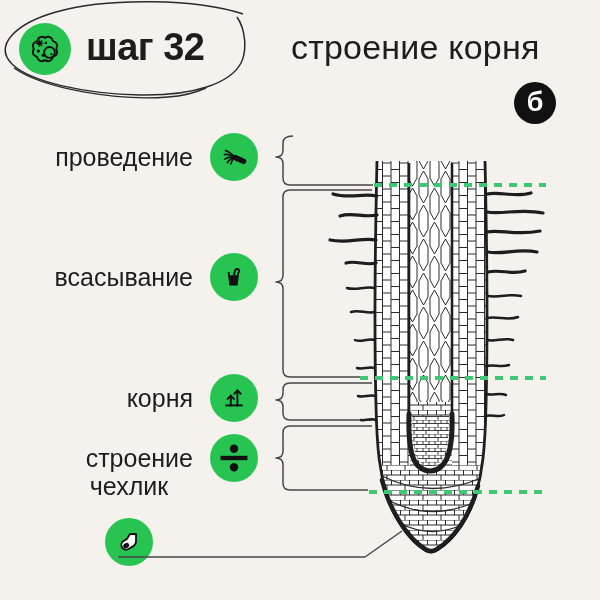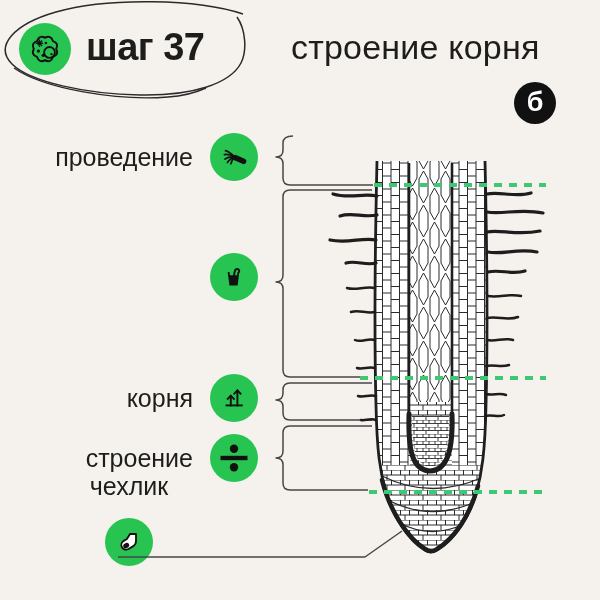--- a/index.html
+++ b/index.html
@@ -61,21 +61,21 @@
       <circle cx="8.3" cy="8.2" r="1.6" fill="#111" stroke="none"></circle>
       <g stroke-width="0.9">
         <path d="M8.3,5.7 V6.6 M8.3,9.8 V10.7 M5.8,8.2 H6.7 M9.9,8.2 H10.8 M6.5,6.4 l0.7,0.7 M9.4,9.3 l0.7,0.7 M10.1,6.4 l-0.7,0.7"></path>
       </g>
       <circle cx="7.6" cy="13.4" r="1.1" fill="#111" stroke="none"></circle>
       <circle cx="10.8" cy="16.2" r="1.1" fill="#111" stroke="none"></circle>
       <circle cx="12.6" cy="8" r="0.9" fill="#111" stroke="none"></circle>
     </g>
   </svg>
 
-  <div class="abs badge-text">шаг 37</div>
+  <div class="abs badge-text">шаг 32</div>
   <div class="abs page-title">строение корня</div>
   <div class="abs logo">
     <span>б</span>
   </div>
 
   <div class="label-row row-provedenie">
     <span class="txt">проведение</span>
     <svg class="icon-circle" viewBox="0 0 48 48">
       <circle cx="24" cy="24" r="24" fill="#28c452"></circle>
       <g transform="translate(12,12)">
@@ -85,20 +85,21 @@
           <path d="M12.5,12 C8.5,9.6 5,9.1 2.4,9.6"></path>
           <path d="M12.5,12 C8,11.6 5,12.6 2.9,14.1"></path>
           <path d="M12.5,12 C9,13.6 6.5,15.6 5.4,17.6"></path>
           <path d="M12.5,12 C10.4,14.6 9.4,16.6 8.9,18.7"></path>
         </g>
       </g>
     </svg>
   </div>
 
   <div class="label-row row-vsasyvanie">
+    <span class="txt">всасывание</span>
     <svg class="icon-circle" viewBox="0 0 48 48">
       <circle cx="24" cy="24" r="24" fill="#28c452"></circle>
       <g transform="translate(12,12)">
         <path d="M6.6,7 L8.2,19.6 H14.8 L16.4,7" fill="none" stroke="#111" stroke-width="1.8"></path>
         <path d="M7.3,10.3 L8.6,18.9 H14.4 L15.6,10.3 Z" fill="#111"></path>
         <path d="M11.9,11.5 C12.3,8 12.5,6.3 13.3,5.1 C14,4 15.6,3.7 16.5,4.5 C17.1,5.1 17.3,6 17.1,6.8" fill="none" stroke="#111" stroke-width="2" stroke-linecap="round"></path>
       </g>
     </svg>
   </div>
 

